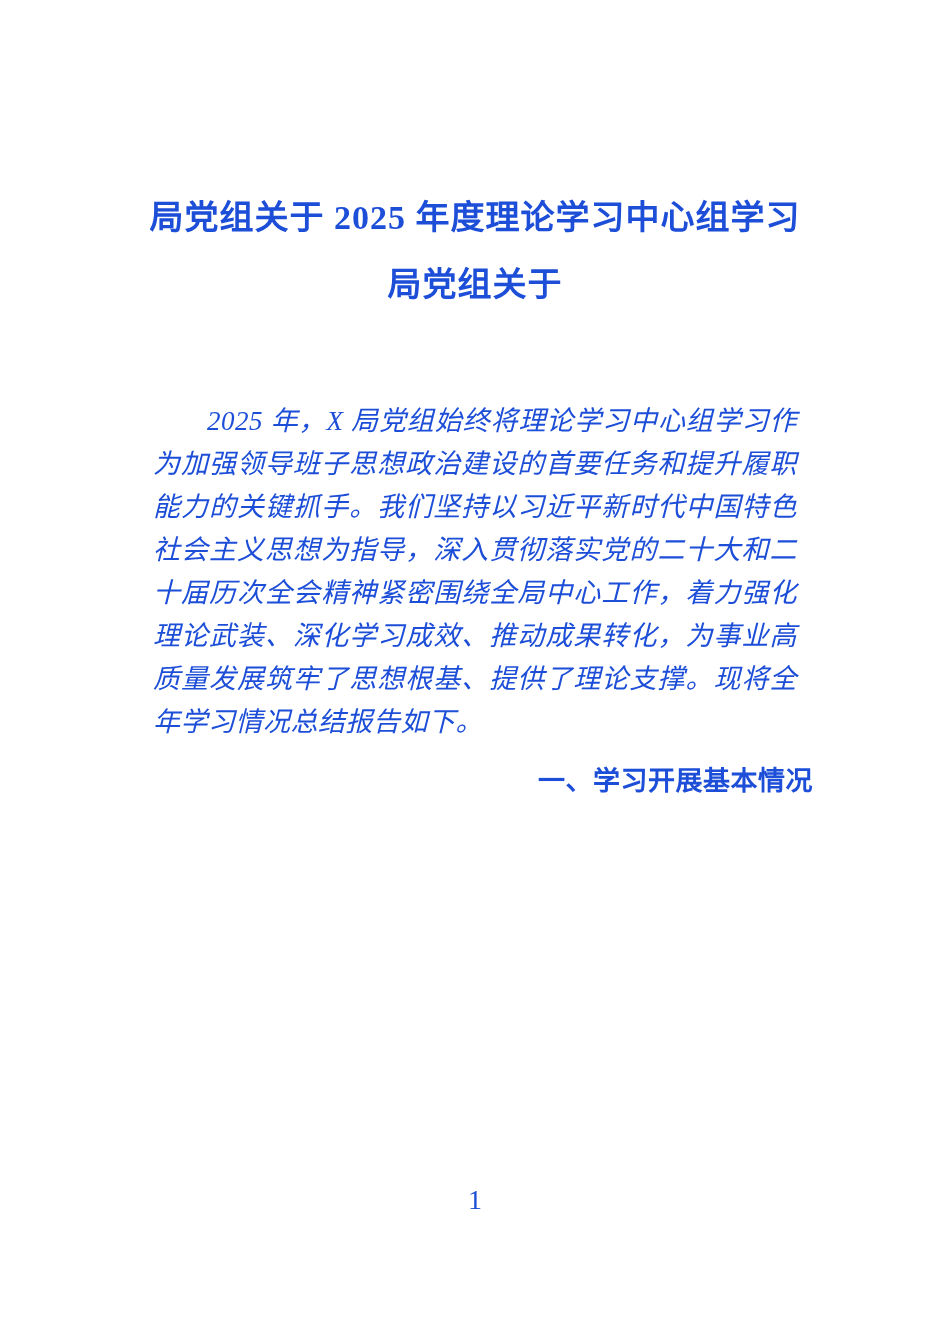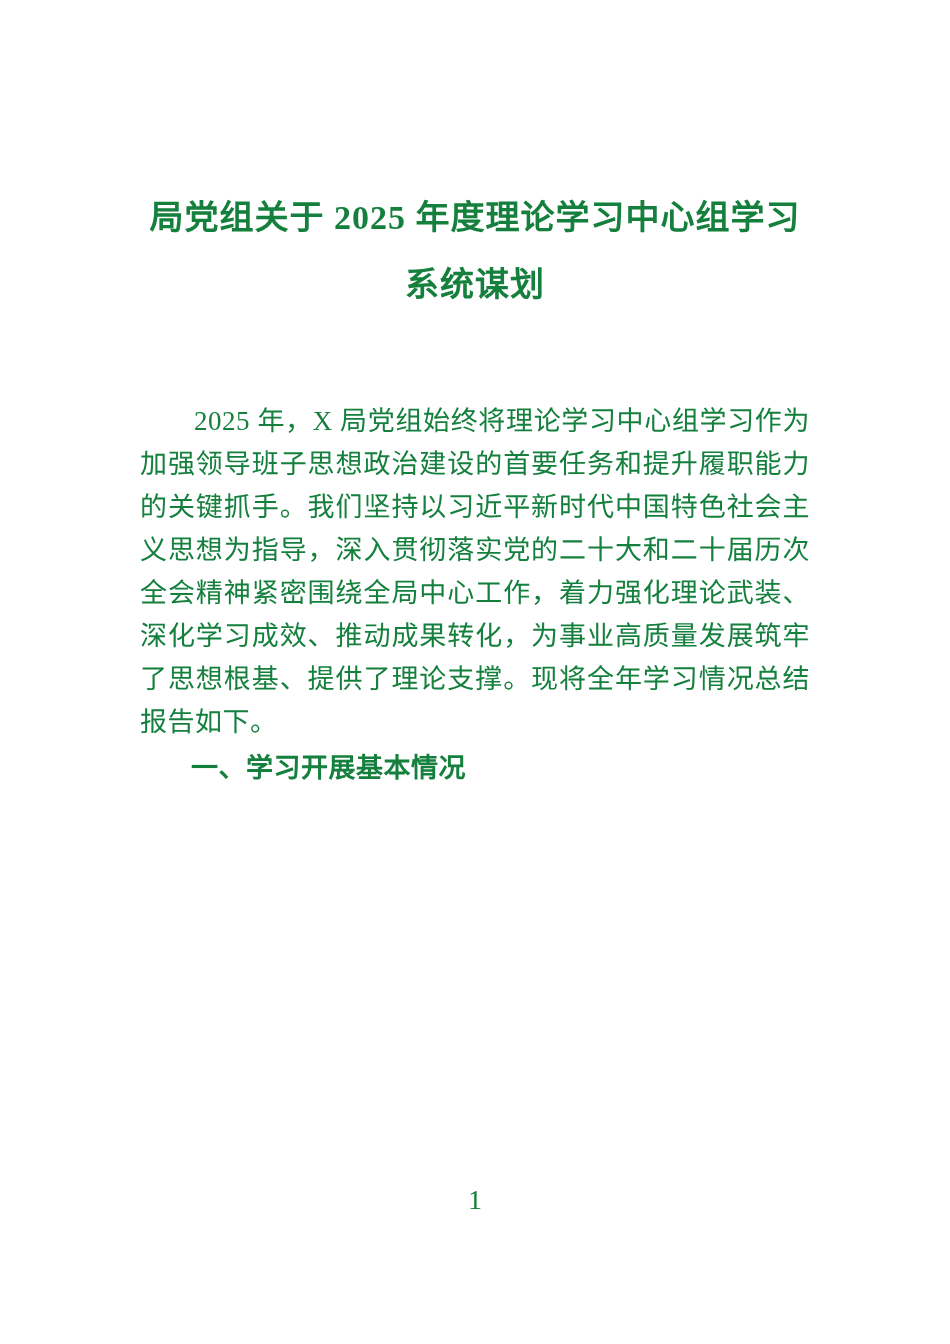--- a/index.html
+++ b/index.html
@@ -7,21 +7,21 @@
     margin: 0;
     padding: 0;
     background: #ffffff;
   }
   .page {
     position: relative;
     width: 950px;
     height: 1344px;
     margin: 0 auto;
     background: #ffffff;
-    color: #15803d;
+    color: #1d4ed8;
     font-family: "Liberation Serif", "DejaVu Serif", serif;
     overflow: hidden;
   }
   .content {
     position: absolute;
     left: 137px;
     top: 184px;
     width: 676px;
   }
   .doc-title {
@@ -35,51 +35,53 @@
   .doc-title .title-line {
     white-space: nowrap;
   }
   .para {
     font-size: 27px;
     line-height: 43px;
     letter-spacing: 0.5px;
     text-align: justify;
     text-align-last: left;
     text-indent: 2em;
-    margin: 3px;
+    margin: 16px;
     word-break: break-all;
+    font-style: italic;
   }
   .section-heading {
     font-family: "Liberation Sans", "DejaVu Sans", sans-serif;
     font-size: 27px;
     font-weight: 700;
     line-height: 43px;
     letter-spacing: 0.5px;
     text-indent: 2em;
     margin: 0;
+    text-align: right;
   }
   .page-footer {
     position: absolute;
     left: 0;
     top: 1183px;
     width: 950px;
     text-align: center;
     font-size: 28px;
     line-height: 34px;
   }
 </style>
 </head>
 <body>
 
 <div class="page">
   <div class="content">
 
     <h1 class="doc-title">
       <div class="title-line">局党组关于 2025 年度理论学习中心组学习</div>
-      <div class="title-line">系统谋划</div>
+      <div class="title-line">局党组关于</div>
     </h1>
 
     <p class="para">2025 年，X 局党组始终将理论学习中心组学习作为加强领导班子思想政治建设的首要任务和提升履职能力的关键抓手。我们坚持以习近平新时代中国特色社会主义思想为指导，深入贯彻落实党的二十大和二十届历次全会精神紧密围绕全局中心工作，着力强化理论武装、深化学习成效、推动成果转化，为事业高质量发展筑牢了思想根基、提供了理论支撑。现将全年学习情况总结报告如下。</p>
 
     <h2 class="section-heading">一、学习开展基本情况</h2>
 
 
   </div>
 
   <div class="page-footer">

